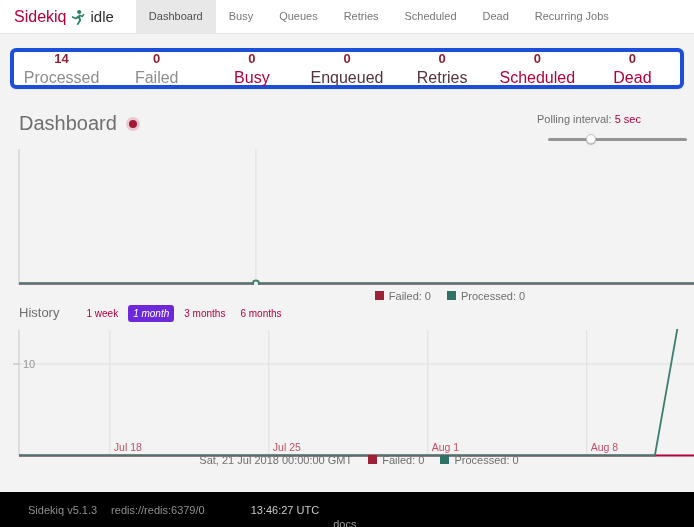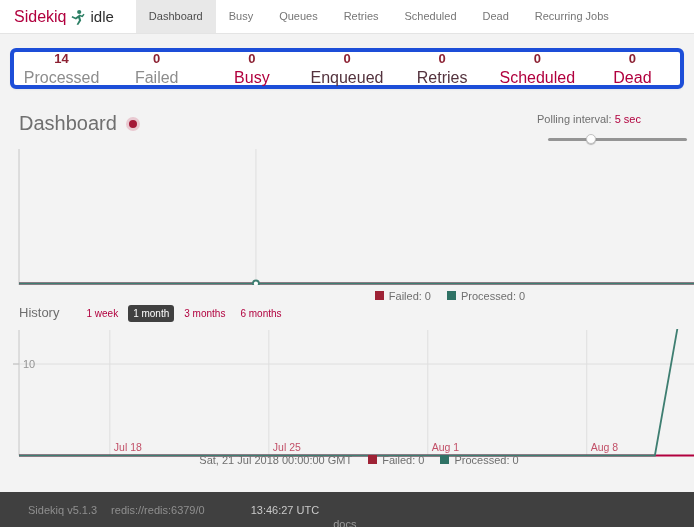--- a/index.html
+++ b/index.html
@@ -54,25 +54,25 @@
              padding-left:190px; font-size:11px; color:#6f6f6f; white-space:nowrap; }
   .caption.rt { top:288px; } .caption.hist { top:452px;padding-left:24px; }
   .legend-swatch { display:inline-block; width:9px; height:9px; margin:0 5px 0 16px; }
   .legend-swatch.failed { background:#9E2235; }
   .legend-swatch.processed { background:#2F7265; }
 
   
   .hist-head { position:absolute; top:305px; left:19px; display:flex; align-items:flex-start; }
   .hist-title { font-size:13px; color:#6e6e6e; margin-right:22px; }
   .range { font-size:10px; color:#B1003E; padding:3px 5px; margin-right:5px; border-radius:3px; cursor:pointer; }
-  .range.active { background:#404040; color:#ffffff; }
+  .range.active { background:#6d28d9; color:#ffffff;font-style:italic; }
 
   
   .footer { position:absolute; top:492px; left:0; width:100%; height:35px;
-            background:#404040; display:flex; align-items:center; padding-left:28px;
+            background:#000000; display:flex; align-items:center; padding-left:28px;
             font-size:11px; }
   .footer span { margin-right:14px; }
   .f-muted { color:#8f8f8f; }
   .f-time { color:#c9c9c9;margin-left:32px; }
   .f-docs { color:#9a9a9a; cursor:pointer;margin-top:28px; }
 </style>
 </head>
 <body>
 
 <div class="page">

